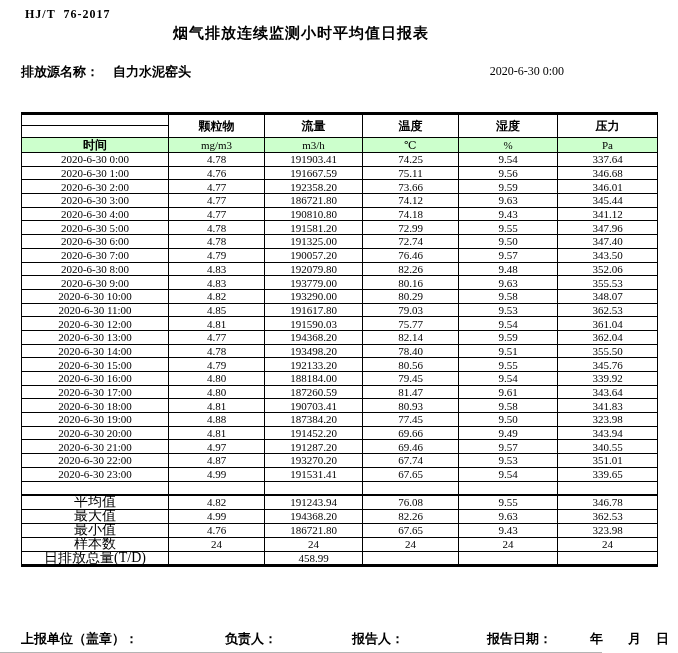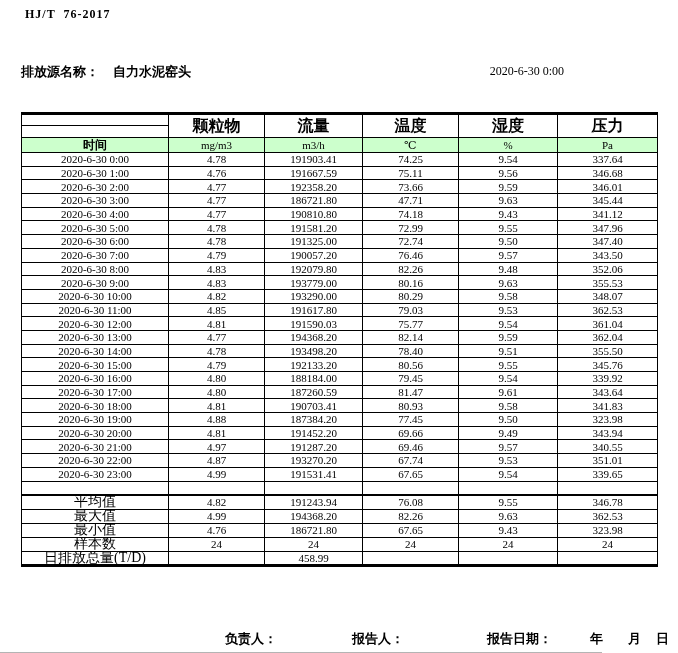--- a/index.html
+++ b/index.html
@@ -32,21 +32,21 @@
     border-bottom: 3px solid var(--border);
     border-left: 1px solid var(--border);
     border-right: 1px solid var(--border);
   }
   table.report td, table.report th {
     border: 1px solid var(--border);
     text-align: center; vertical-align: middle;
     font-size: 11px; line-height: 12px; padding: 0;
     overflow: hidden; white-space: nowrap;
   }
-  tr.name-row th { font-size: 16px; font-weight: bold; }
+  tr.name-row th { font-size: 12px; font-weight: bold; }
   tr.name-row td.time-blank, tr.name-row2 td.time-blank { height: 12px; }
   tr.units-row td { background: var(--green); height: 15px; font-size: 11px; }
   tr.units-row td.time-head { font-size: 12px; font-weight: bold; }
   tbody.data tr td { height: 13.7px; }
   tr.spacer-row td { height: 15px; border-bottom: 2px solid var(--border); }
   tbody.summary tr td { height: 14px; }
   tbody.summary tr td.sum-label { font-size: 14px; }
 
   .footnote {
     position: absolute; left: 21px; top: 608px;
@@ -61,20 +61,21 @@
   .lbl-year { left: 590px; }
   .lbl-month { left: 628px; }
   .lbl-day { left: 656px; }
 </style>
 </head>
 <body>
 
 <div class="page">
 
   <div class="std">HJ/T  76-2017</div>
+  <div class="title">烟气排放连续监测小时平均值日报表</div>
 
   <div class="meta-row">
     <div class="source">
       <span class="lbl">排放源名称：</span><span>自力水泥窑头</span>
     </div>
     <div class="datetime">2020-6-30 0:00</div>
   </div>
 
   <table class="report">
     <colgroup>
@@ -128,21 +129,21 @@
           <td>4.77</td>
           <td>192358.20</td>
           <td>73.66</td>
           <td>9.59</td>
           <td>346.01</td>
         </tr>
         <tr>
           <td>2020-6-30 3:00</td>
           <td>4.77</td>
           <td>186721.80</td>
-          <td>47.71</td>
+          <td>74.12</td>
           <td>9.63</td>
           <td>345.44</td>
         </tr>
         <tr>
           <td>2020-6-30 4:00</td>
           <td>4.77</td>
           <td>190810.80</td>
           <td>74.18</td>
           <td>9.43</td>
           <td>341.12</td>
@@ -347,20 +348,21 @@
           <td>458.99</td>
           <td></td>
           <td></td>
           <td></td>
         </tr>
       </tbody>
   </table>
 
 
   <div class="sign-row">
+    <span class="lbl-unit">上报单位（盖章）：</span>
     <span class="lbl-resp">负责人：</span>
     <span class="lbl-reporter">报告人：</span>
     <span class="lbl-date">报告日期：</span>
     <span class="lbl-year">年</span>
     <span class="lbl-month">月</span>
     <span class="lbl-day">日</span>
   </div>
 
 </div>
 

